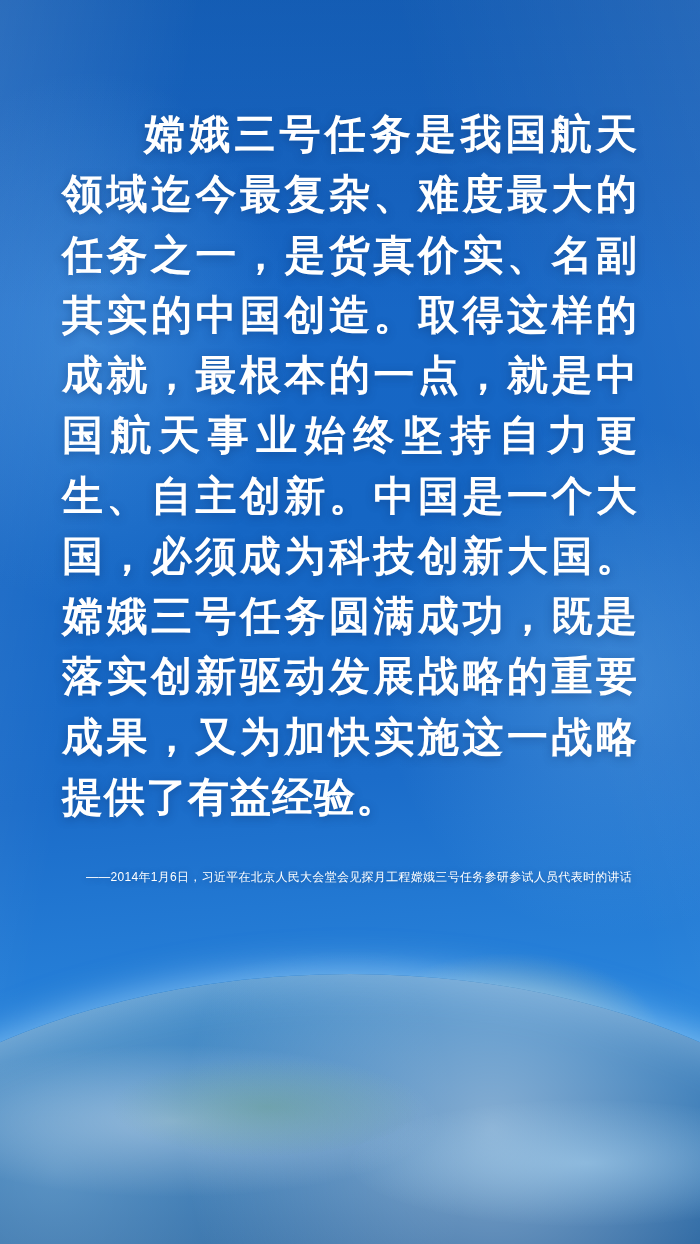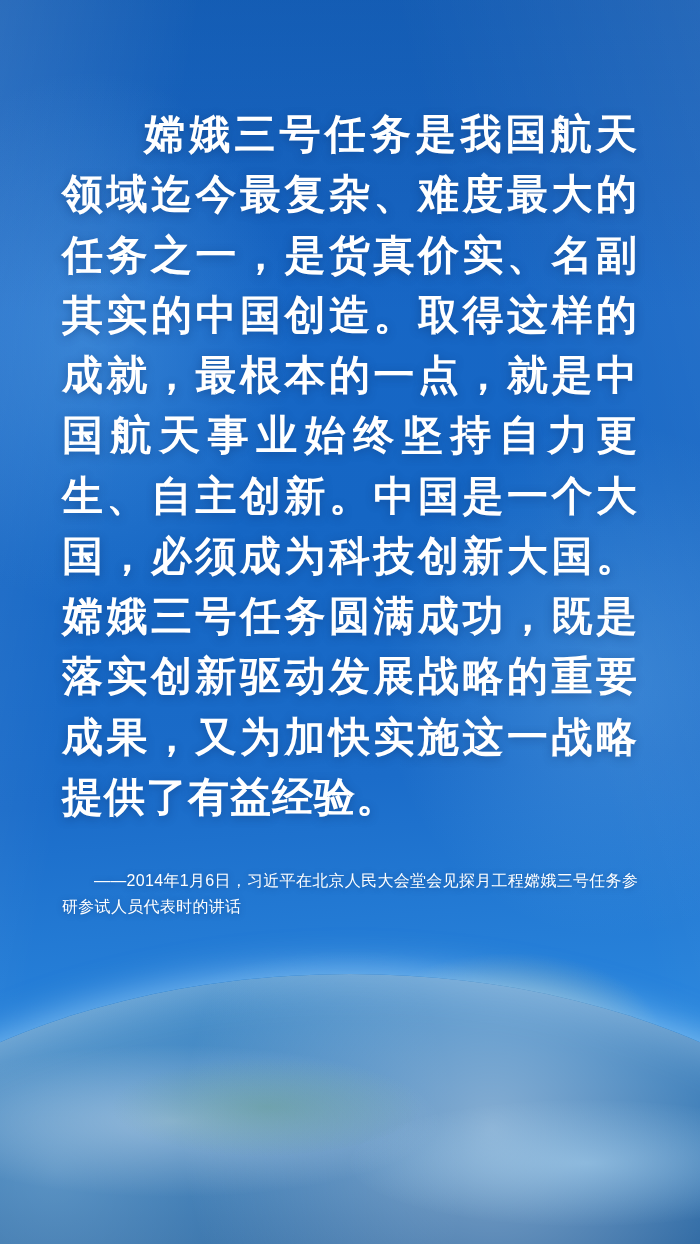--- a/index.html
+++ b/index.html
@@ -126,21 +126,21 @@
     text-indent: 2em;
   }
 
   .attribution {
     position: absolute;
     left: 62px;
     right: 56px;
     top: 868px;
     color: #ffffff;
     font-family: "Liberation Sans", sans-serif;
-    font-size: 16px;
+    font-size: 12px;
     line-height: 1.62;
     letter-spacing: 0.3px;
     text-indent: 2em;
     text-shadow: 0 1px 6px rgba(10,50,110,0.4);
   }
 
   
   .logo-row {
     position: absolute;
     left: 0;

